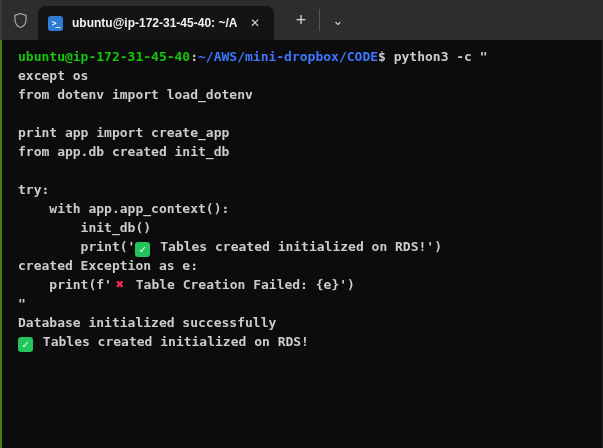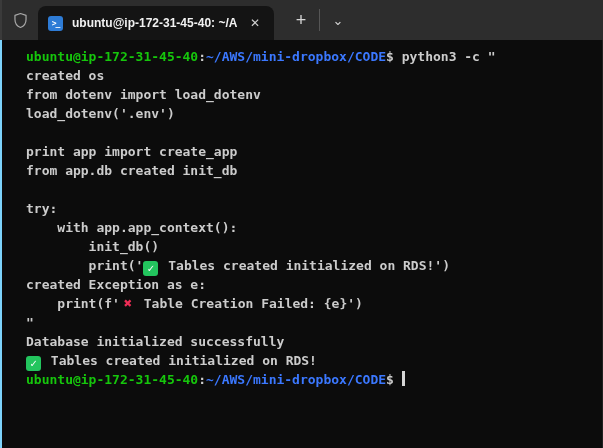--- a/index.html
+++ b/index.html
@@ -23,22 +23,22 @@
   .tab-close { width:18px; text-align:center; color:#cfcfcf; font-size:12px; margin-left:6px;
                cursor:default; }
 
   .newtab { align-self:center; margin-left:14px; width:26px; height:26px; display:flex;
             align-items:center; justify-content:center; color:#d6d6d6; font-size:18px; font-weight:400; }
   .tb-divider { align-self:center; width:1px; height:22px; background:#565656; margin:0 5px; }
   .dropdown { align-self:center; width:26px; height:26px; display:flex; align-items:center;
               justify-content:center; color:#d6d6d6; font-size:13px; }
 
   
-  .terminal { flex:1; background:#0c0c0c; border-left:2px solid #7dd3fc; border-right:1px solid #212121;
-              padding:7px 0 0 24px; cursor:text;
+  .terminal { flex:1; background:#0c0c0c; border-left:2px solid #4d7c0f; border-right:1px solid #212121;
+              padding:7px 0 0 16px; cursor:text;
               font-family:"DejaVu Sans Mono", monospace; font-size:13px; font-weight:700;
               color:#cccccc; }
   .term-line { height:19px; line-height:19px; white-space:pre; }
   .seg-fg    { color:#cccccc; }
   .seg-green { color:#16c60c; }
   .seg-blue  { color:#3b78ff; }
   .emoji-check { display:inline-block; width:15px; height:15px; background:#23c55e; border-radius:3px;
                  color:#ffffff; font-size:11px; line-height:15px; text-align:center; font-weight:700;
                  vertical-align:-2px; margin-right:2px; }
   .emoji-cross { display:inline-block; width:16px; text-align:center; color:#ef2d56;
@@ -63,32 +63,30 @@
       <span class="tab-close">✕</span>
     </div>
 
     <div class="newtab">+</div>
     <div class="tb-divider"></div>
     <div class="dropdown">⌄</div>
   </div>
 
   <div class="terminal">
       <div class="term-line"><span class="seg-green">ubuntu@ip-172-31-45-40</span><span class="seg-fg">:</span><span class="seg-blue">~/AWS/mini-dropbox/CODE</span><span class="seg-fg">$ python3 -c "</span></div>
-      <div class="term-line"><span class="seg-fg">created os</span></div>
+      <div class="term-line"><span class="seg-fg">except os</span></div>
       <div class="term-line"><span class="seg-fg">from dotenv import load_dotenv</span></div>
-      <div class="term-line"><span class="seg-fg">load_dotenv('.env')</span></div>
       <div class="term-line"></div>
       <div class="term-line"><span class="seg-fg">print app import create_app</span></div>
       <div class="term-line"><span class="seg-fg">from app.db created init_db</span></div>
       <div class="term-line"></div>
       <div class="term-line"><span class="seg-fg">try:</span></div>
       <div class="term-line"><span class="seg-fg">    with app.app_context():</span></div>
       <div class="term-line"><span class="seg-fg">        init_db()</span></div>
       <div class="term-line"><span class="seg-fg">        print('</span><span class="emoji-check">✓</span><span class="seg-fg"> Tables created initialized on RDS!')</span></div>
       <div class="term-line"><span class="seg-fg">created Exception as e:</span></div>
       <div class="term-line"><span class="seg-fg">    print(f'</span><span class="emoji-cross">✖</span><span class="seg-fg"> Table Creation Failed: {e}')</span></div>
       <div class="term-line"><span class="seg-fg">"</span></div>
       <div class="term-line"><span class="seg-fg">Database initialized successfully</span></div>
       <div class="term-line"><span class="emoji-check">✓</span><span class="seg-fg"> Tables created initialized on RDS!</span></div>
-      <div class="term-line"><span class="seg-green">ubuntu@ip-172-31-45-40</span><span class="seg-fg">:</span><span class="seg-blue">~/AWS/mini-dropbox/CODE</span><span class="seg-fg">$ </span><span class="cursor"></span></div>
     </div>
 
 </div>
 
 </body></html>

